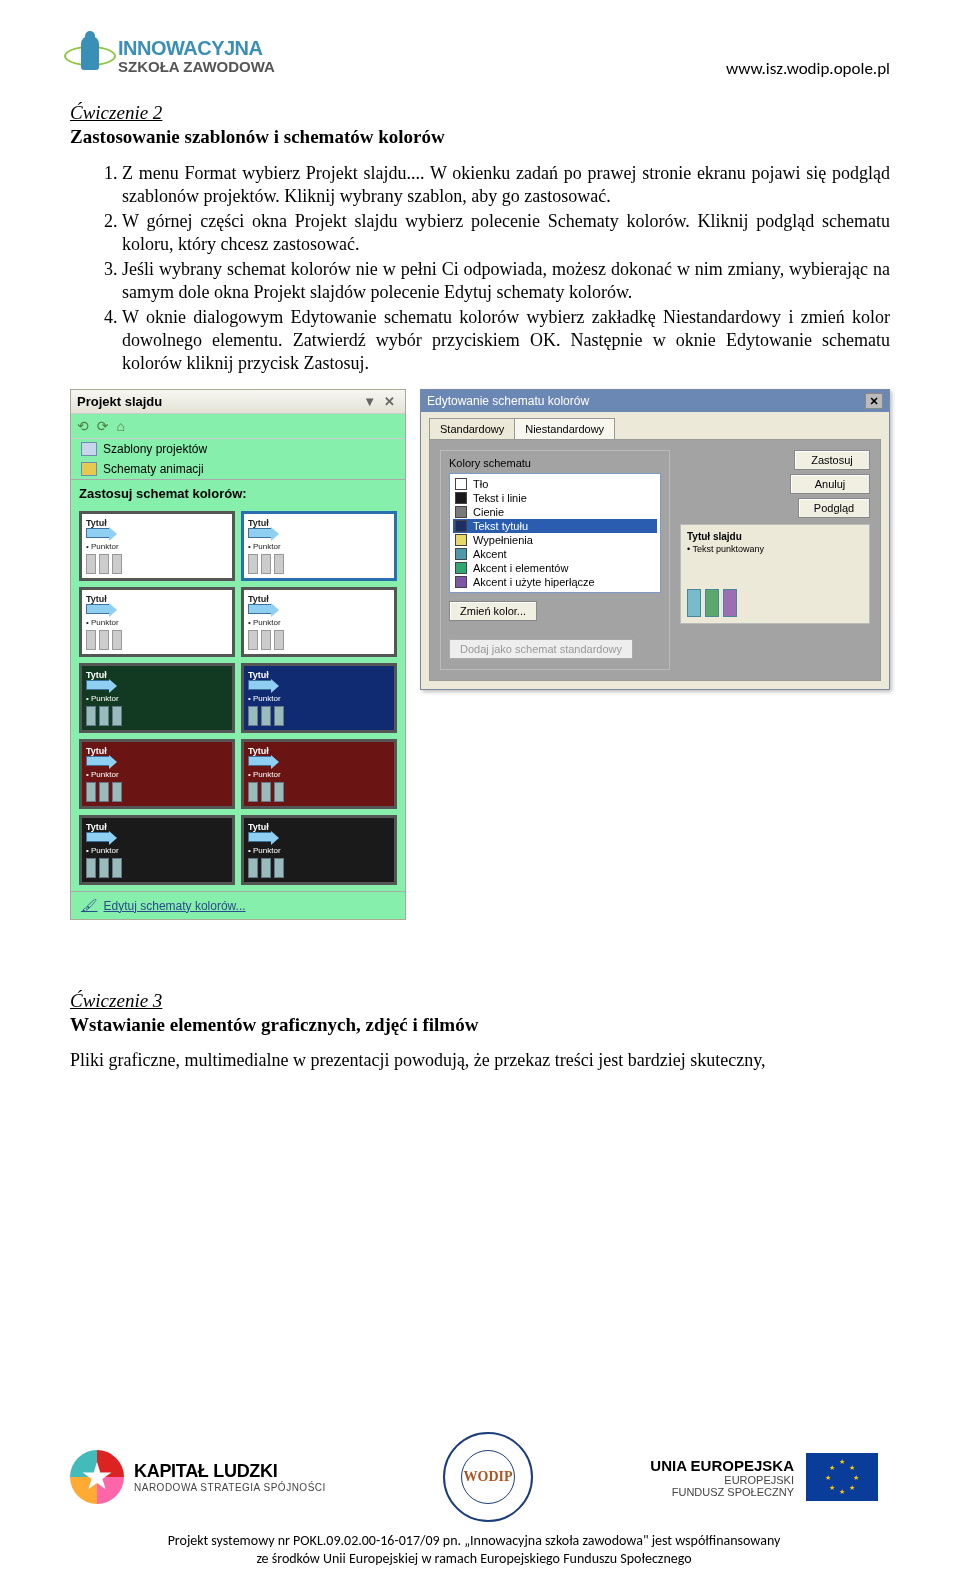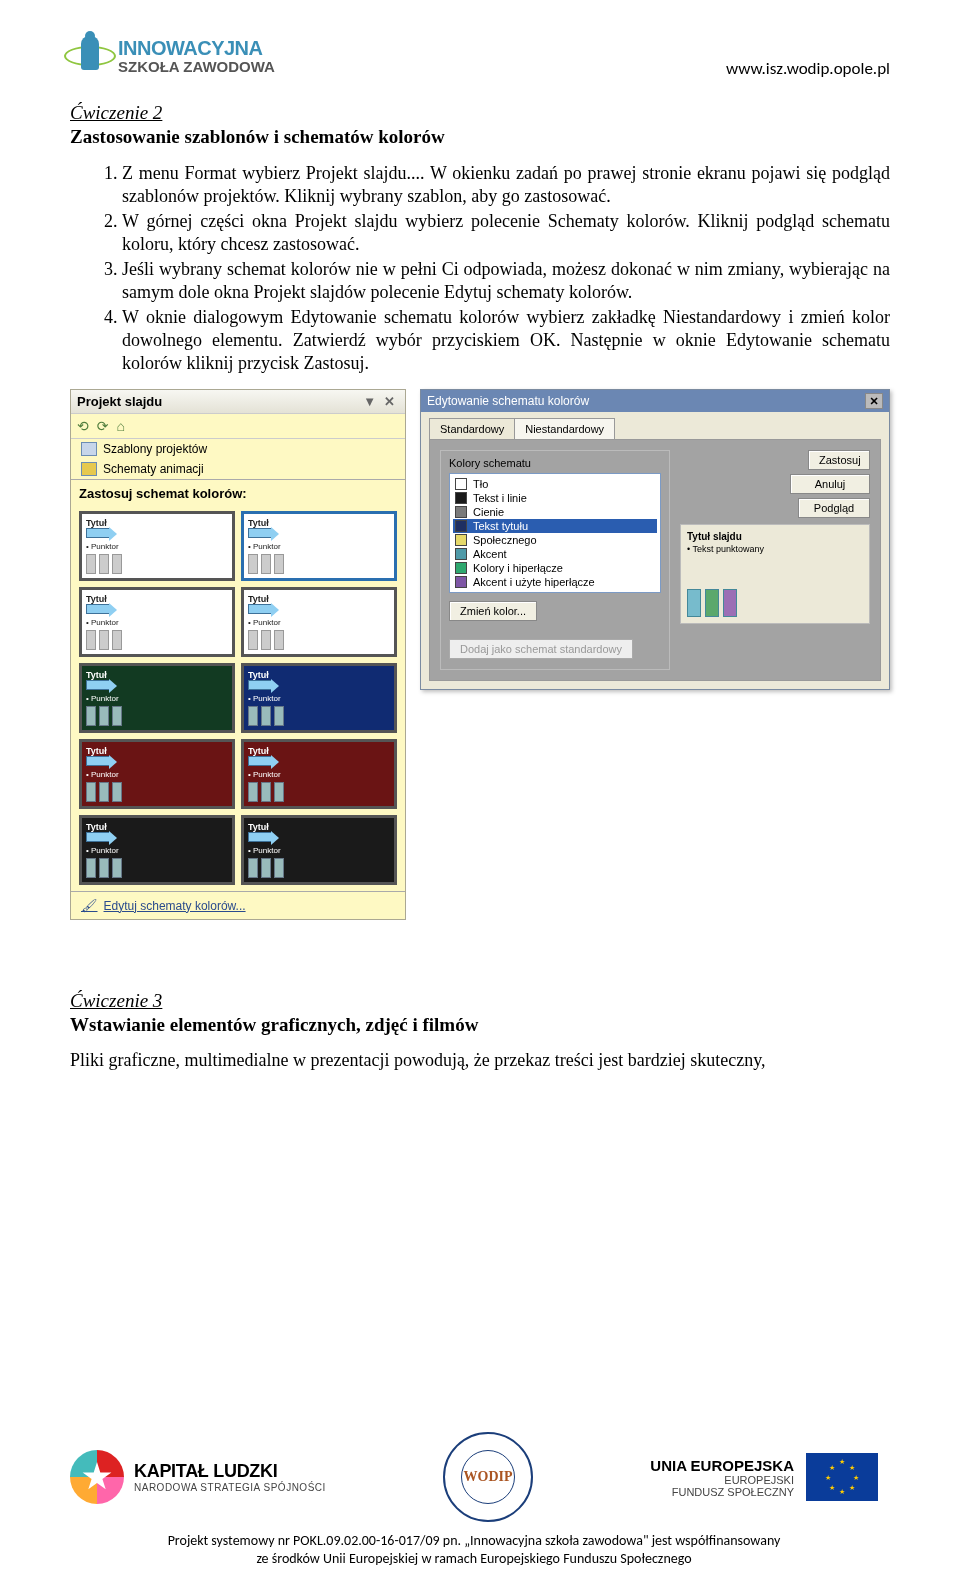--- a/index.html
+++ b/index.html
@@ -90,21 +90,21 @@
     display:flex;
     gap:14px;
     align-items:flex-start;
     margin-top: 14px;
     margin-bottom: 70px;
   }
 
   
   .panel-left {
     width: 340px;
-    background:#fef9c3;
+    background:#86efac;
     border:1px solid #aba893;
     font-family: Tahoma, Arial, sans-serif;
     font-size:12px;
   }
   .panel-left .title {
     background: linear-gradient(#f7f7f2,#e4e2d6);
     padding:4px 6px;
     font-weight:bold;
     font-size:13px;
     display:flex; justify-content:space-between; align-items:center;
@@ -502,43 +502,43 @@
               <li>
                 <span class="sw" style="background: rgb(122, 122, 122);"></span>
                 <span>Cienie</span>
               </li>
               <li class="sel">
                 <span class="sw" style="background: rgb(30, 47, 99);"></span>
                 <span>Tekst tytułu</span>
               </li>
               <li>
                 <span class="sw" style="background: rgb(230, 217, 106);"></span>
-                <span>Społecznego</span>
+                <span>Wypełnienia</span>
               </li>
               <li>
                 <span class="sw" style="background: rgb(79, 154, 168);"></span>
                 <span>Akcent</span>
               </li>
               <li>
                 <span class="sw" style="background: rgb(47, 168, 111);"></span>
-                <span>Kolory i hiperłącze</span>
+                <span>Akcent i elementów</span>
               </li>
               <li>
                 <span class="sw" style="background: rgb(126, 86, 165);"></span>
                 <span>Akcent i użyte hiperłącze</span>
               </li>
             </ul>
           <span class="btn">Zmień kolor...</span>
           <div style="margin-top:10px;">
             <span class="bottom-btn">Dodaj jako schemat standardowy</span>
           </div>
         </div>
         <div class="rightcol">
           <div class="btns">
-            <span class="btn" style="width:62px">Zastosuj</span>
+            <span class="btn" style="width:76px">Zastosuj</span>
             <span class="btn" style="width:80px">Anuluj</span>
             <span class="btn" style="width:72px">Podgląd</span>
           </div>
           <div class="preview">
             <span class="ptitle">Tytuł slajdu</span>
             <span style="font-size:9px">• <span>Tekst punktowany</span></span>
             <div class="pbars">
                 <span></span>
                 <span style="background:#5ba86c"></span>
                 <span style="background:#9c6fb5"></span>

